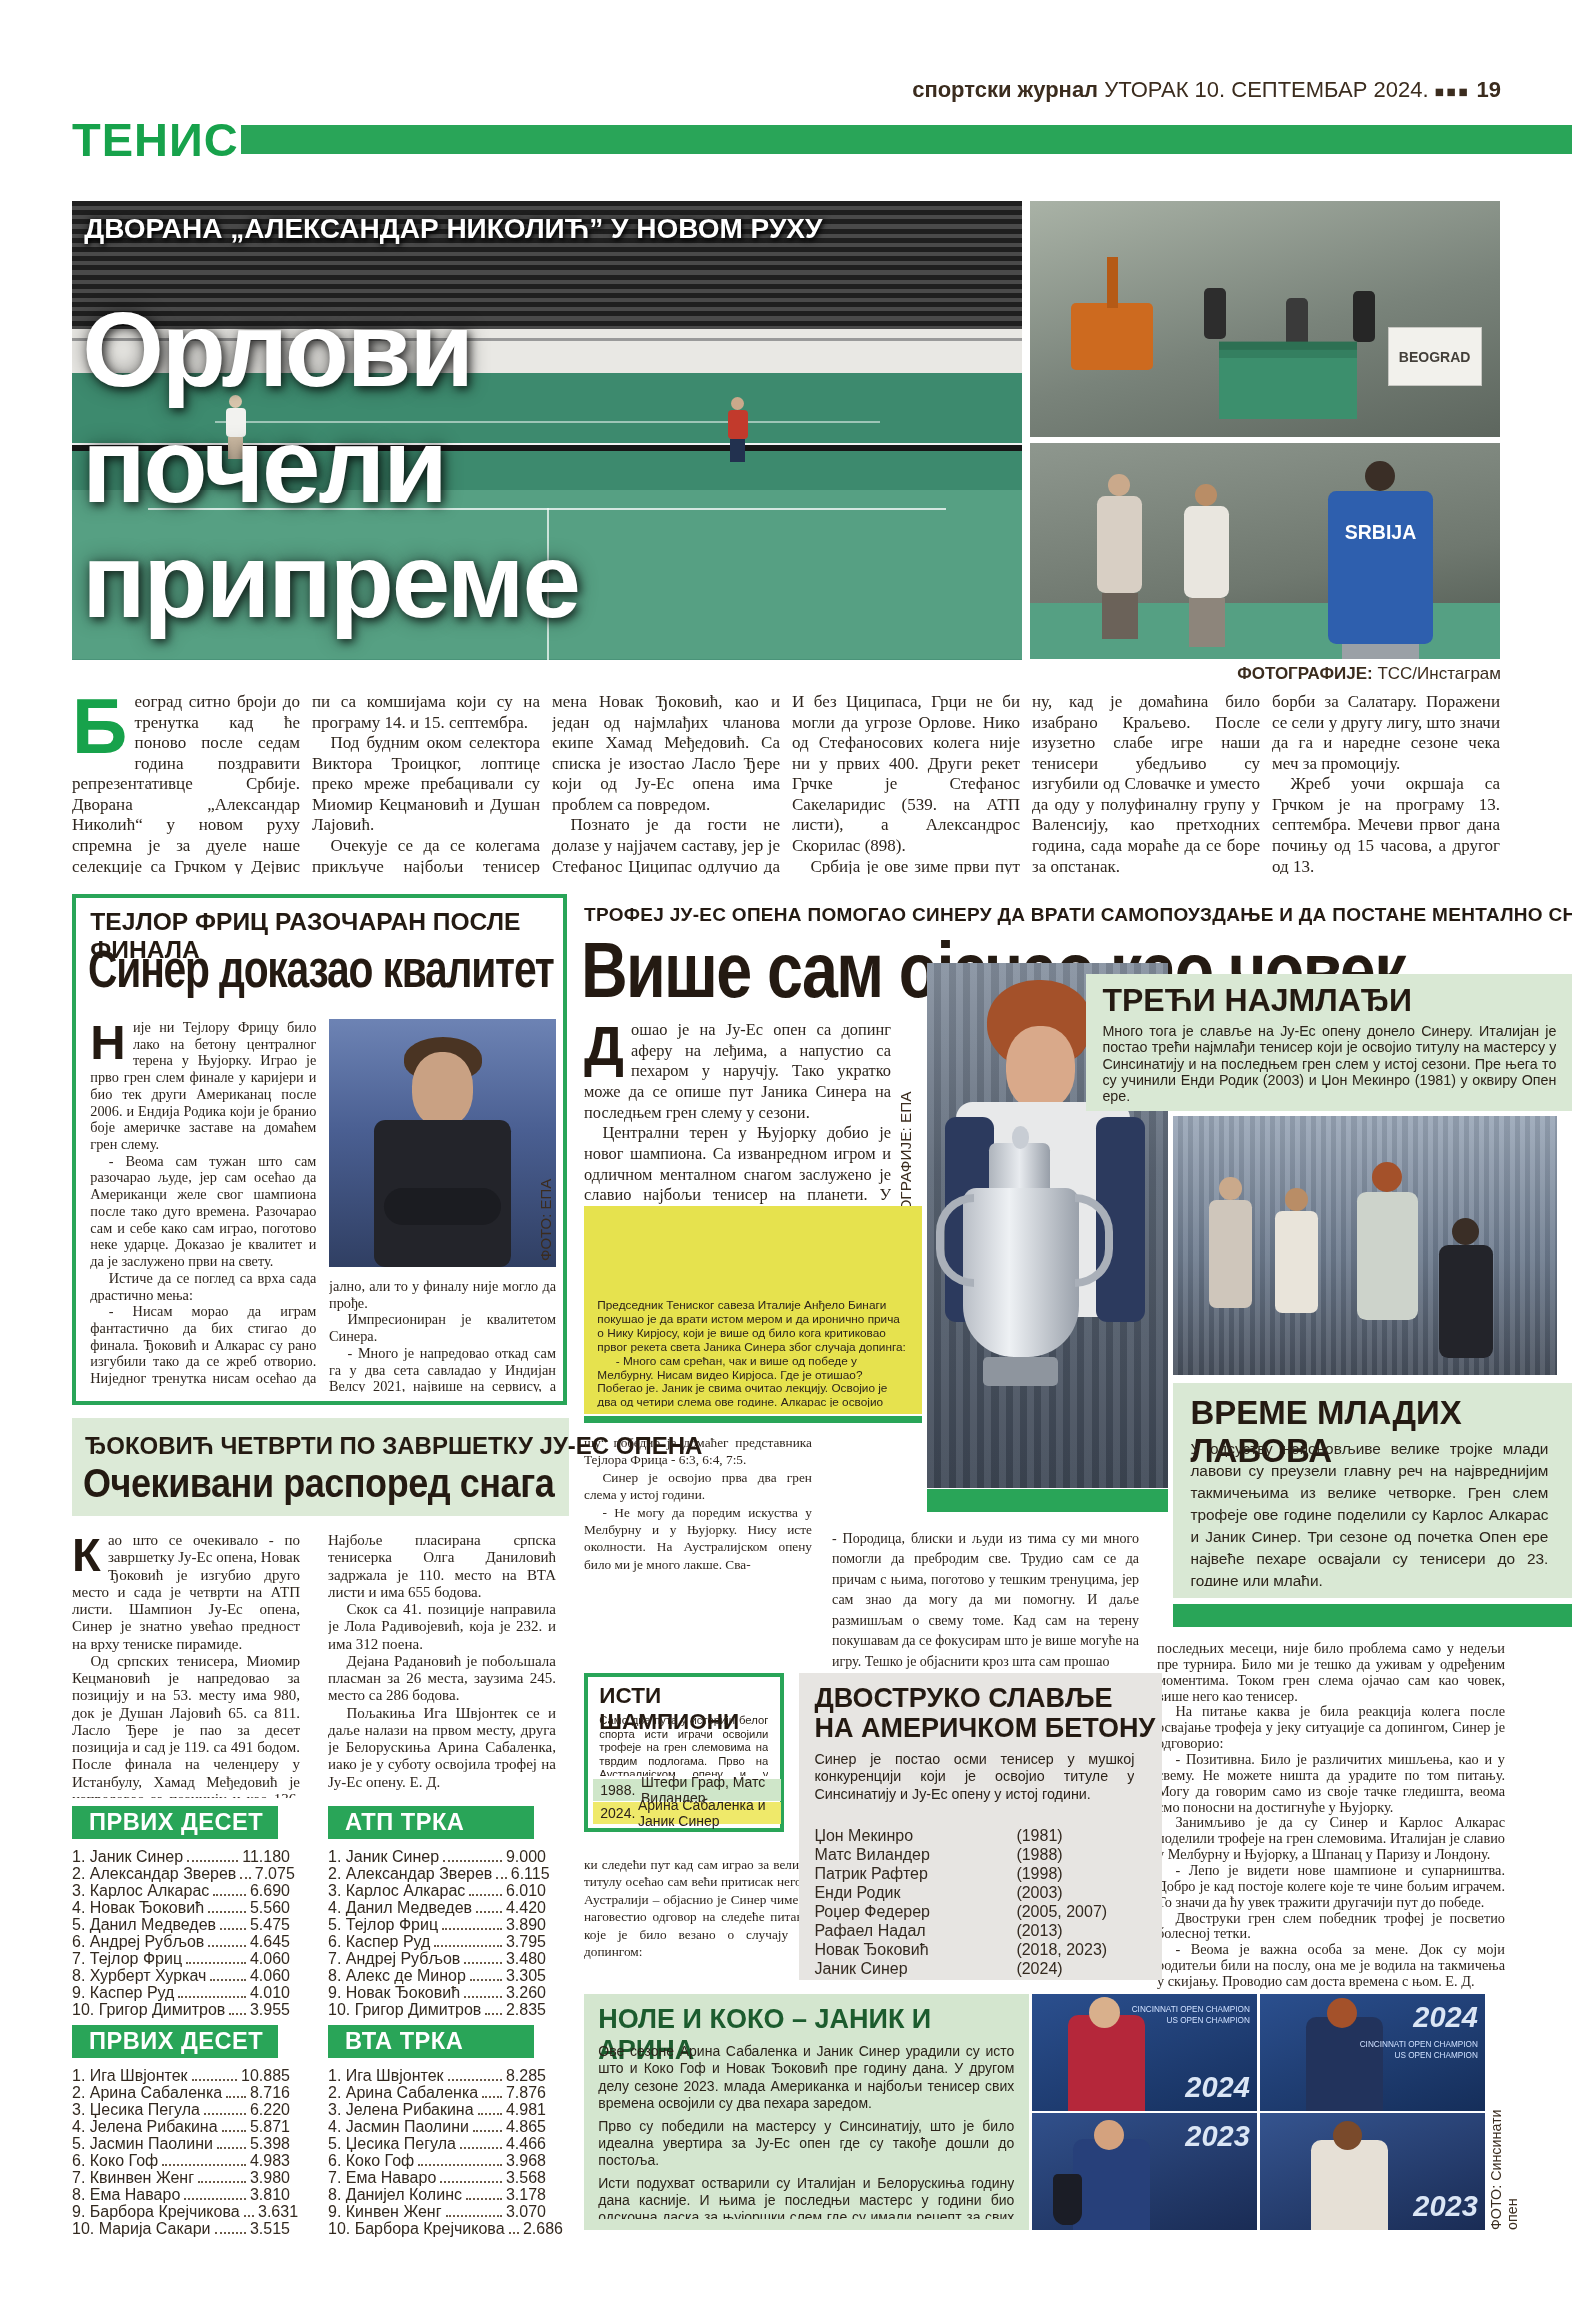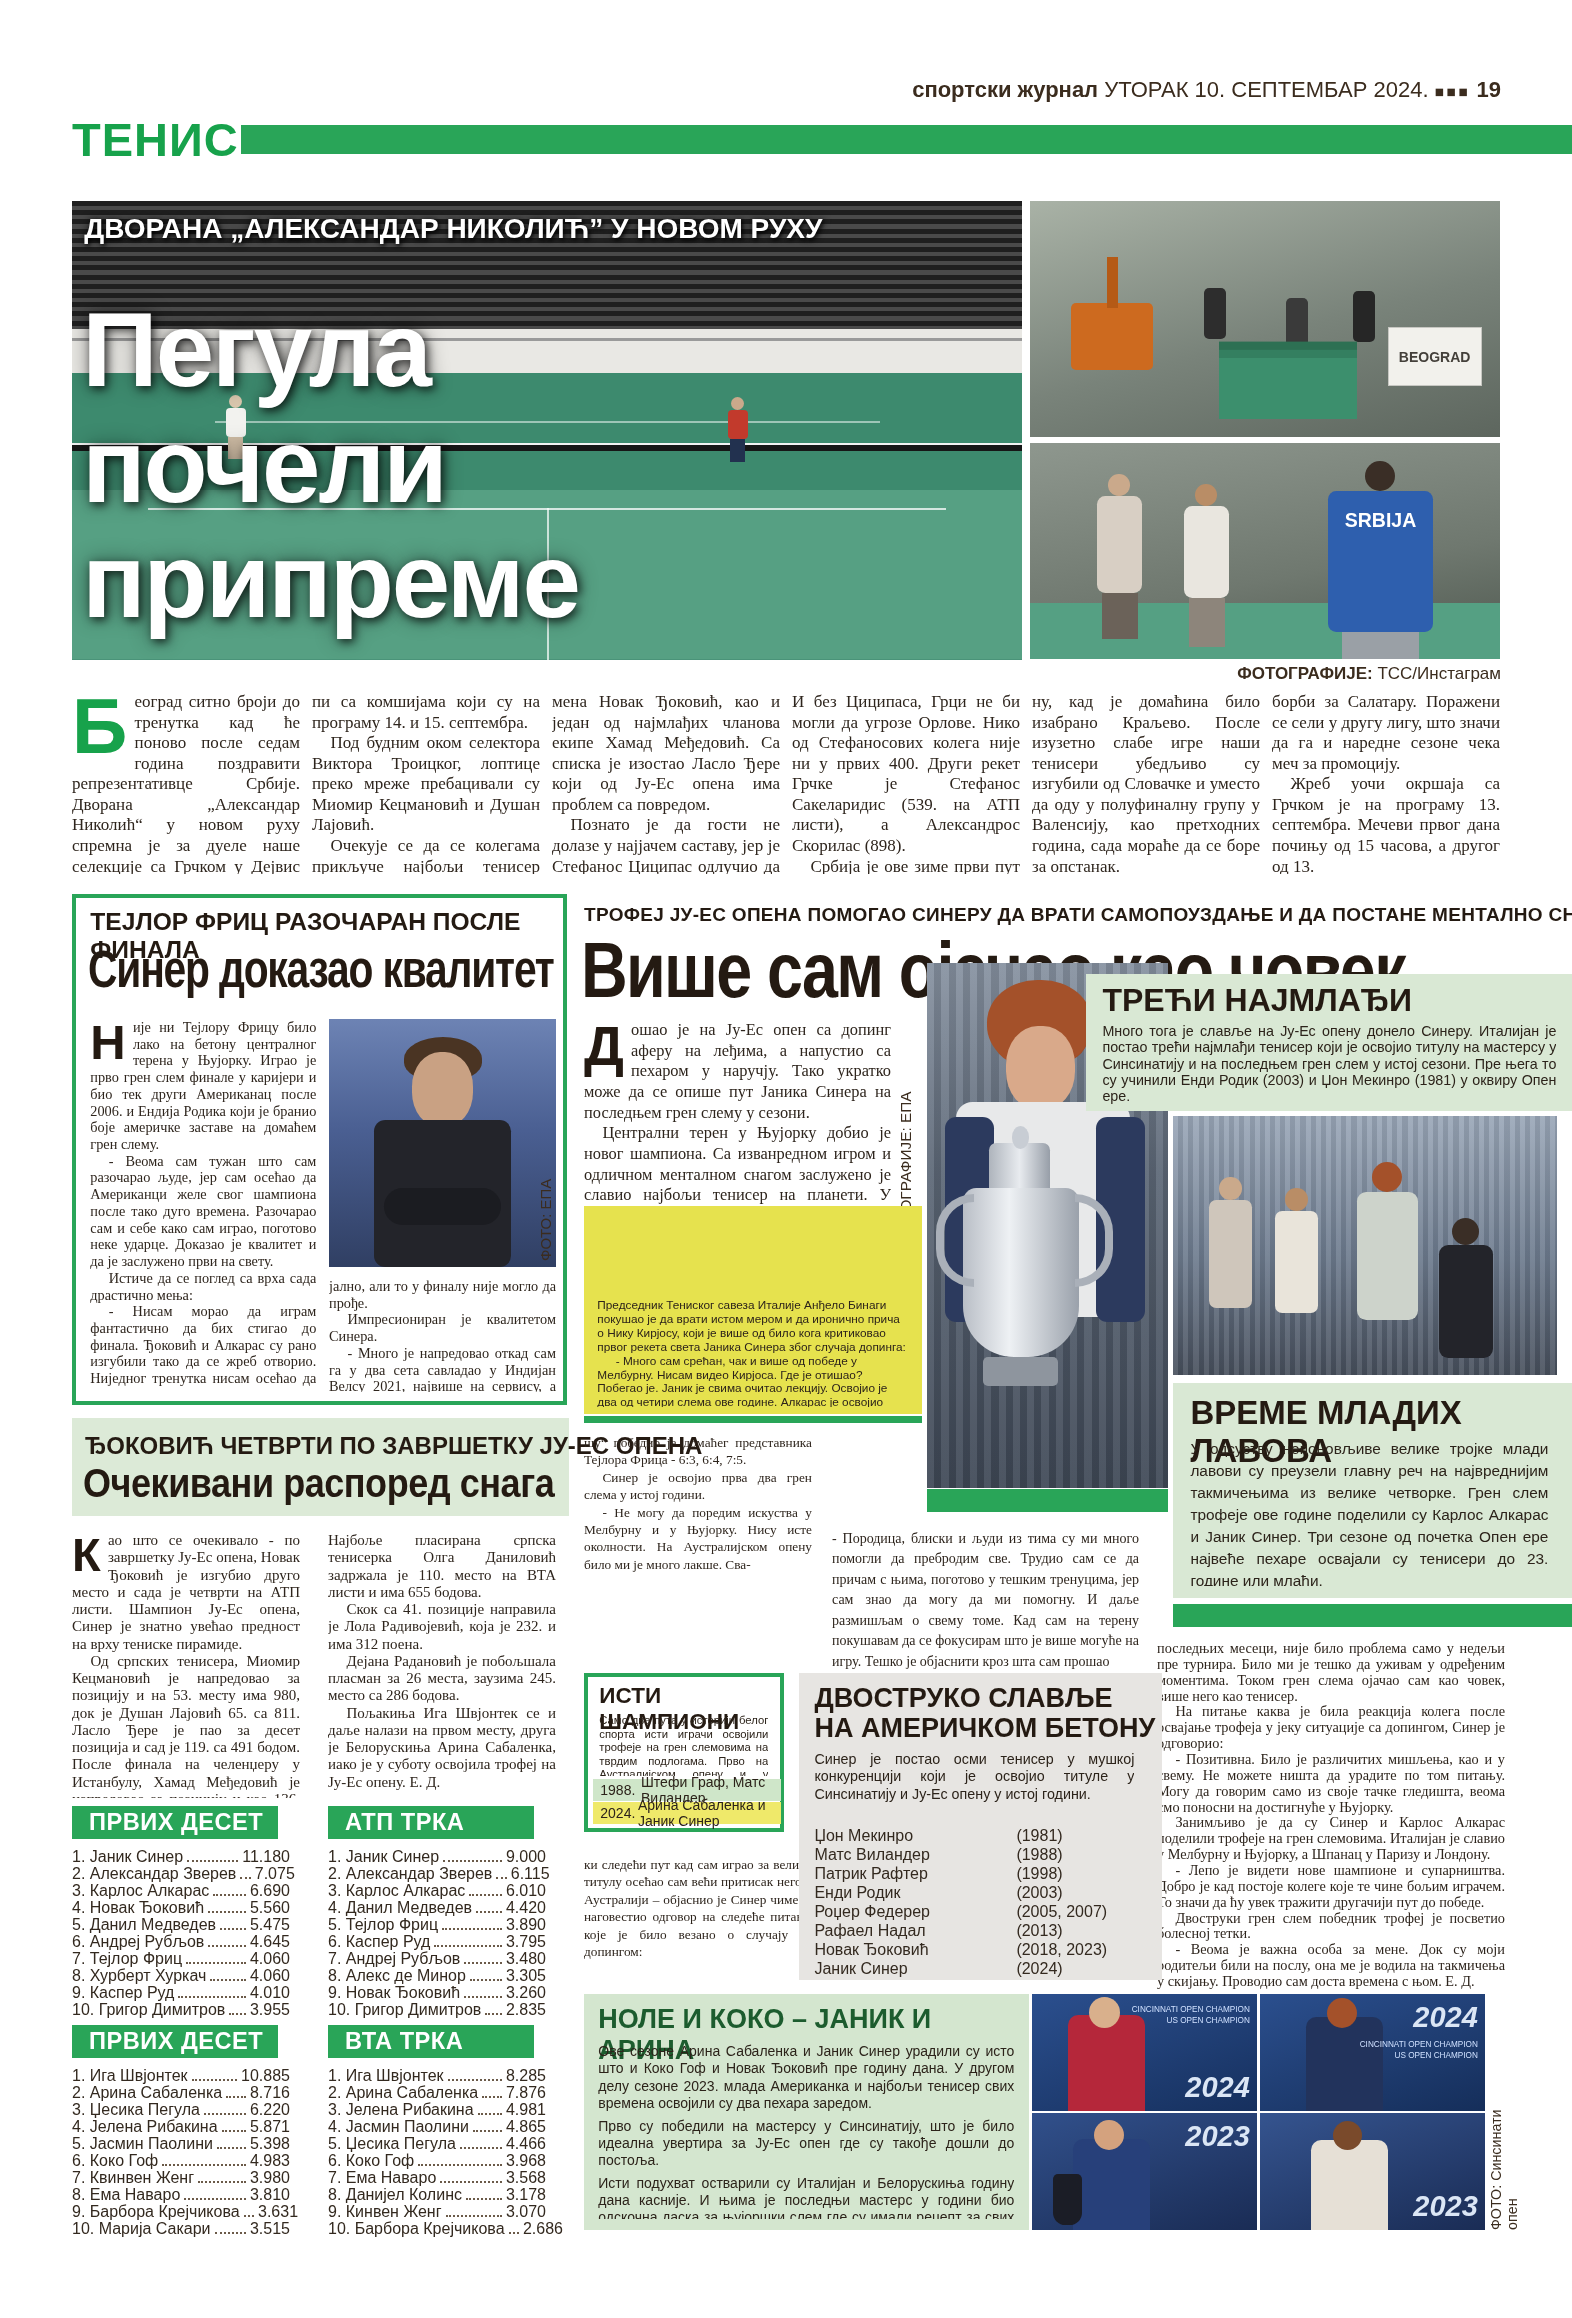--- a/index.html
+++ b/index.html
@@ -67,21 +67,21 @@
     <div style="width:13.3px;height:13.3px;border-radius:50%;background:#caa98b;margin-left:3.1px;"></div>
     <div style="width:19.5px;height:29px;background:#c23a2c;border-radius:4.1px;"></div>
     <div style="width:15.4px;height:22.5px;background:#22314f;margin-left:2px;"></div>
   </div>
   <div class="abs whead" style="left:12.3px;top:12.3px;font-size:28px;line-height:1.14;
               text-shadow:0 0 8.2px rgba(0,0,0,.85),1.5px 1.5px 4.1px rgba(0,0,0,.9);">
     <div>ДВОРАНА „АЛЕКСАНДАР НИКОЛИЋ” У НОВОМ РУХУ</div>
   </div>
   <div class="abs whead" style="left:10.2px;top:91px;font-size:105px;line-height:1.1;letter-spacing:-2px;
               text-shadow:2.6px 2.6px 9.2px rgba(0,0,0,.75),0 0 21.5px rgba(0,0,0,.45);">
-    <div>Пегула</div>
+    <div>Орлови</div>
     <div>почели</div>
     <div>припреме</div>
   </div>
 </div>
 
 <div class="abs clip" style="left:1030px;top:201px;width:470px;height:236px;
             background:linear-gradient(165deg,#a9b2a6,#79837a 55%,#5d665e);">
   <div class="abs" style="left:41px;top:102px;width:82px;height:67px;background:#cd6a1f;border-radius:5.1px;"></div>
   <div class="abs" style="left:77px;top:56px;width:11.3px;height:51px;background:#b55a16;"></div>
   <div class="abs" style="left:174px;top:87px;width:21.5px;height:51px;background:#2d2d2d;border-radius:5.1px;"></div>
@@ -100,21 +100,21 @@
     <div style="width:45px;height:97px;background:#d8cfc4;border-radius:8.2px;"></div>
     <div style="width:36px;height:46px;background:#6b6259;margin-left:4.6px;"></div>
   </div>
   <div class="figure" style="left:154px;top:41px;">
     <div style="width:21.5px;height:21.5px;border-radius:50%;background:#b98d66;margin-left:11.3px;"></div>
     <div style="width:45px;height:92px;background:#e9e6df;border-radius:8.2px;"></div>
     <div style="width:36px;height:49px;background:#8d857b;margin-left:4.6px;"></div>
   </div>
   <div class="figure" style="right:67px;top:18.4px;">
     <div style="width:30px;height:30px;border-radius:50%;background:#3a2e26;margin-left:37px;"></div>
-    <div class="sans" style="width:105px;height:123px;background:#2e5fae;border-radius:8.2px;display:flex;align-items:flex-start;justify-content:center;padding-top:18px;color:#fff;font-weight:700;font-size:19.5px;">SRBIJA</div>
+    <div class="sans" style="width:105px;height:123px;background:#2e5fae;border-radius:8.2px;display:flex;align-items:flex-start;justify-content:center;padding-top:30px;color:#fff;font-weight:700;font-size:19.5px;">SRBIJA</div>
     <div style="width:77px;height:41px;background:#9aa0a6;margin-left:14.3px;"></div>
   </div>
 </div>
 
 <div class="abs sans" style="right:72px;top:664px;font-size:17px;color:#3b2c1e;">
   <span style="font-weight:700;">ФОТОГРАФИЈЕ:</span>
   <span>ТСС/Инстаграм</span>
 </div>
 
 <div class="abs just flow clip" style="left:72px;top:692px;width:228px;height:182px;font-size:17px;line-height:1.21;">

